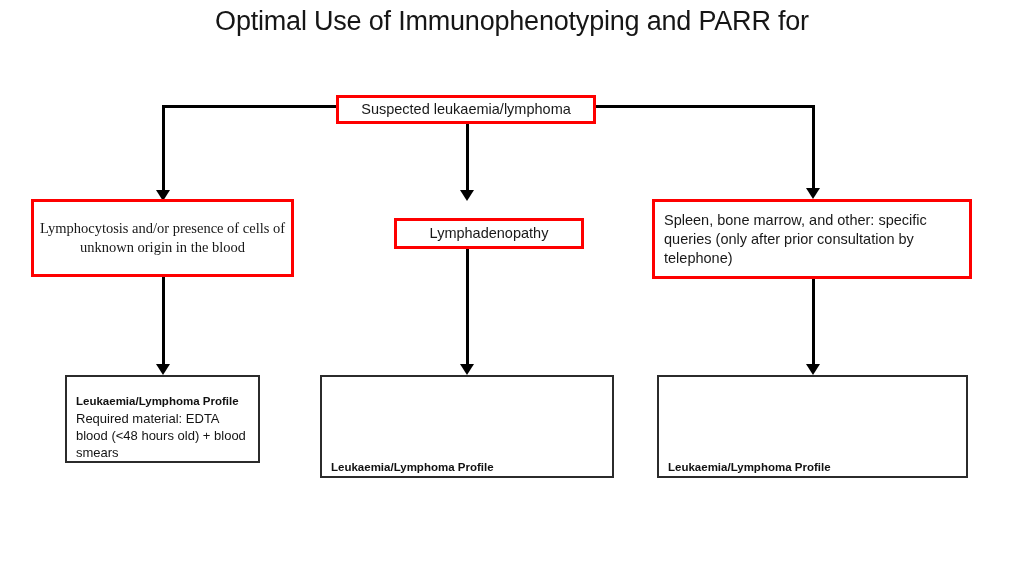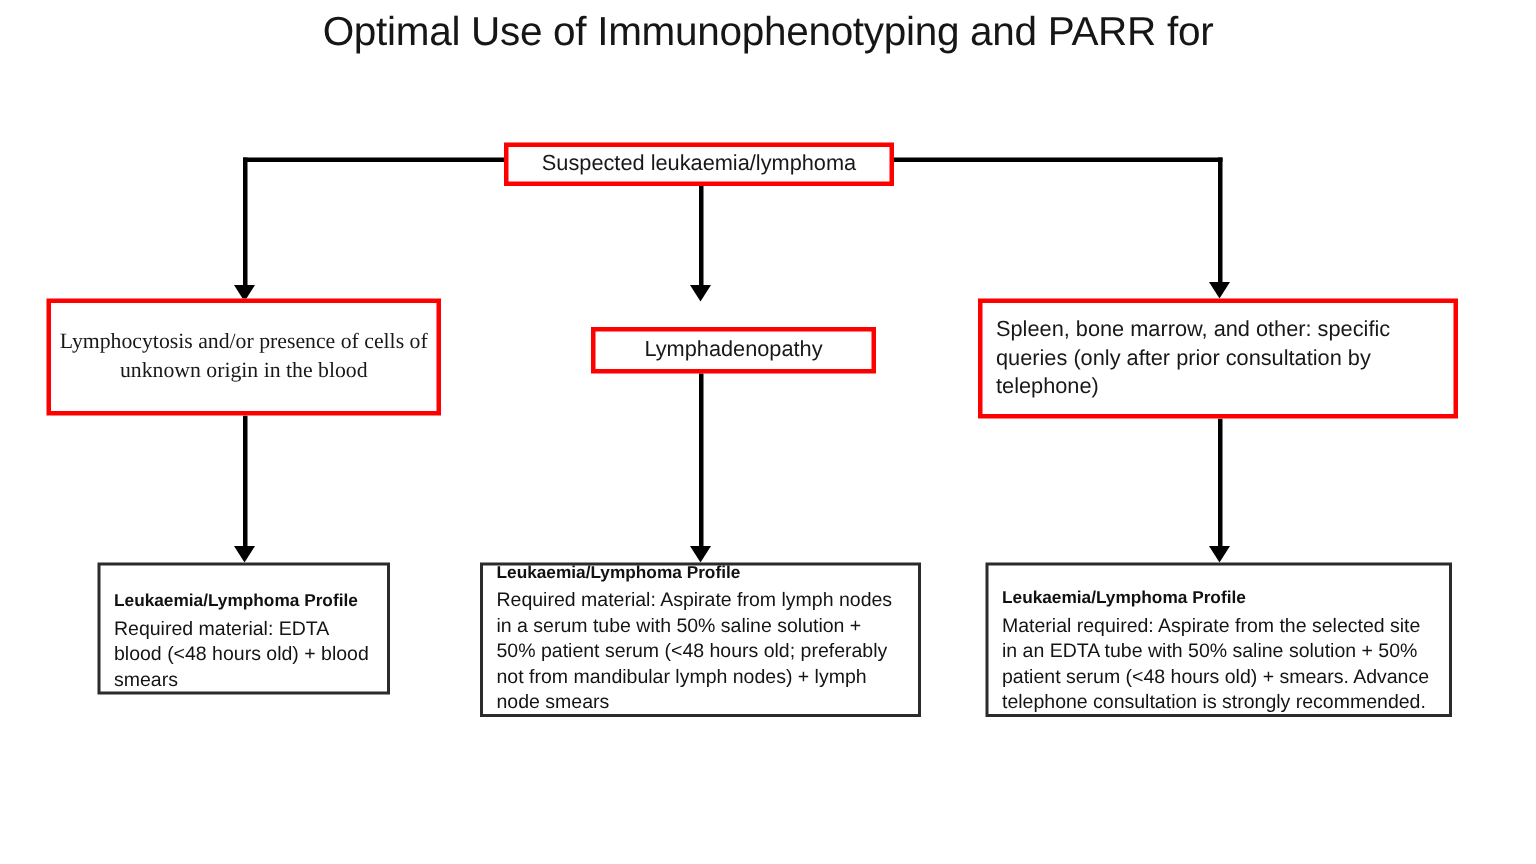--- a/index.html
+++ b/index.html
@@ -175,21 +175,19 @@
     <div class="node-text">Spleen, bone marrow, and other: specific queries (only after prior consultation by telephone)</div>
   </div>
 
   <div class="node plain" id="node-profile-1">
     <div class="profile-heading">Leukaemia/Lymphoma Profile</div>
     <div class="profile-body">Required material: EDTA blood (&lt;48 hours old) + blood smears</div>
   </div>
 
   <div class="node plain" id="node-profile-2">
     <div class="profile-heading">Leukaemia/Lymphoma Profile</div>
-    <div class="profile-body">Required material: Aspirate from lymph nodes in a serum tube with 50% saline solution + 50% patient serum (&lt;48 hours old; preferably not from mandibular lymph nodes) + lymph node smears</div>
   </div>
 
   <div class="node plain" id="node-profile-3">
     <div class="profile-heading">Leukaemia/Lymphoma Profile</div>
-    <div class="profile-body">Material required: Aspirate from the selected site in an EDTA tube with 50% saline solution + 50% patient serum (&lt;48 hours old) + smears. Advance telephone consultation is strongly recommended.</div>
   </div>
 
 </div>
 
 </body></html>

